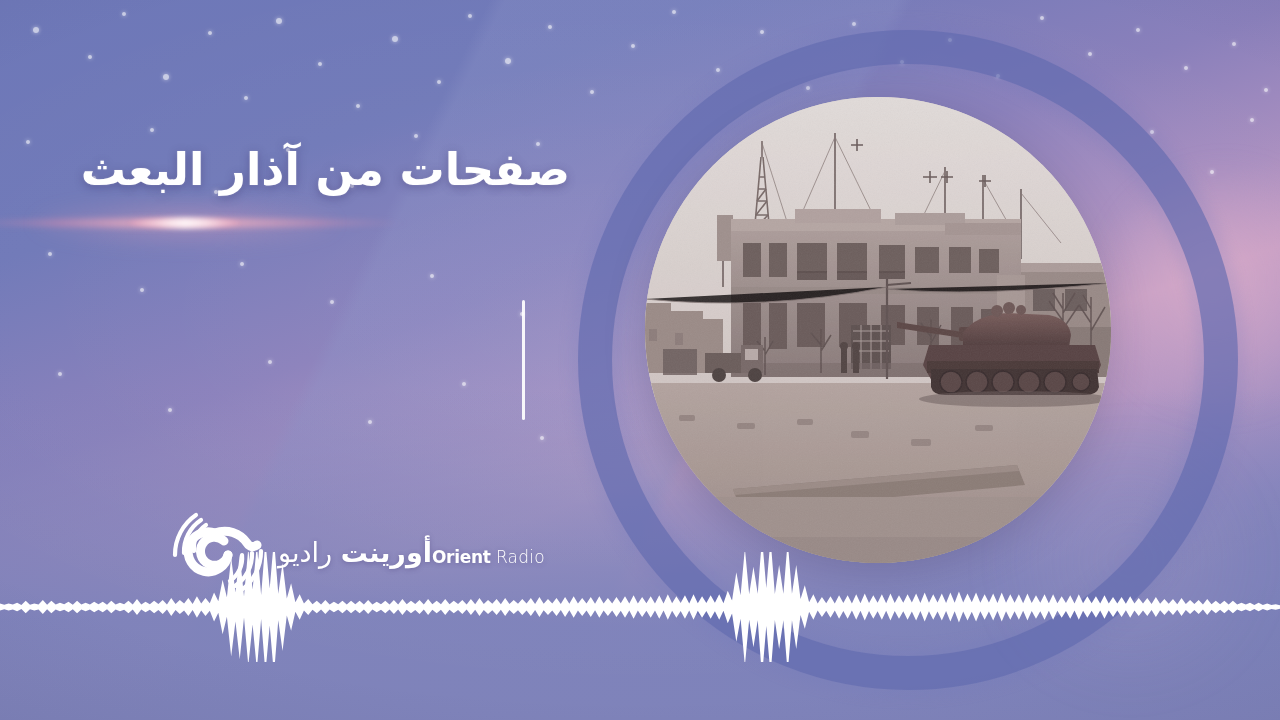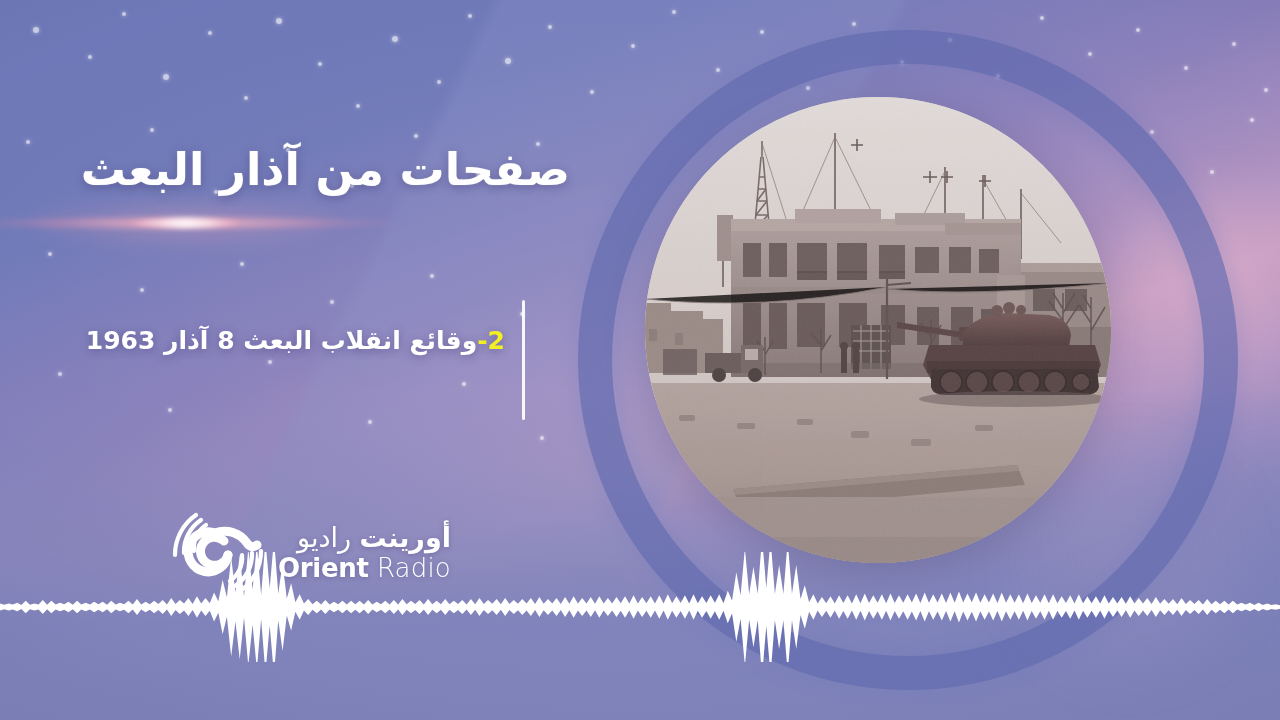--- a/index.html
+++ b/index.html
@@ -195,29 +195,29 @@
 
   
   .logo{
     position:absolute;
     left:168px;top:505px;
     width:300px;height:95px;
     direction:ltr;
     display:flex;align-items:center;gap:10px;
   }
   .logo .mark{width:100px;height:95px;flex:0 0 auto;}
-  .logo .words{display:flex;flex-direction:column;align-items:flex-end;line-height:1;}
+  .logo .words{display:flex;flex-direction:row;align-items:flex-end;line-height:1;}
   .logo .ar{
     color:#fff;font-size:27px;direction:rtl;white-space:nowrap;
     text-shadow:0 1px 5px rgba(60,50,110,0.35);
   }
   .logo .ar .b{font-weight:700;}
   .logo .ar .l{font-weight:400;}
   .logo .en{
-    margin-top:4px;color:#fff;font-size:26px;white-space:nowrap;
+    margin-top:4px;color:#fff;font-size:17px;white-space:nowrap;
     text-shadow:0 1px 5px rgba(60,50,110,0.35);
   }
   .logo .en .b{font-weight:700;letter-spacing:-0.3px;}
   .logo .en .l{font-weight:300;letter-spacing:0.2px;}
 
   
   .waveform{
     position:absolute;
     left:0;bottom:58px;
     width:1280px;height:110px;
@@ -528,23 +528,20 @@
       <rect x="0" y="0" width="466" height="466" filter="url(#grain)" opacity="0.55"></rect>
     </svg>
   </div>
 
   <div class="title">
     <span class="title-inner">صفحات من آذار البعث</span>
   </div>
 
   <div class="divider"></div>
 
-  <div class="subtitle">
-    <span class="num">2-</span><span>وقائع انقلاب البعث 8 آذار 1963</span>
-  </div>
 
   <div class="logo">
     <svg class="mark" viewBox="0 0 100 95">
       <g fill="none" stroke="#ffffff" stroke-linecap="round">
 
         <path d="M56 36
                  a14 14 0 1 0 4 14" stroke-width="9"></path>
         <path d="M60 50
                  a20 20 0 1 1 -13 -22" stroke-width="9"></path>
 

